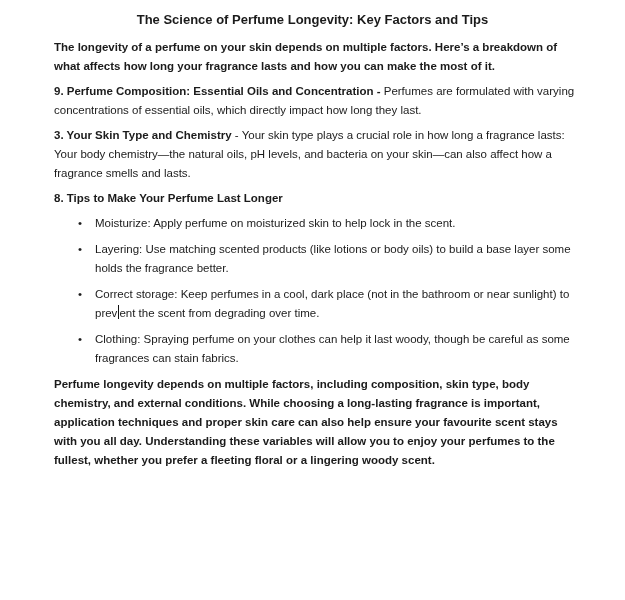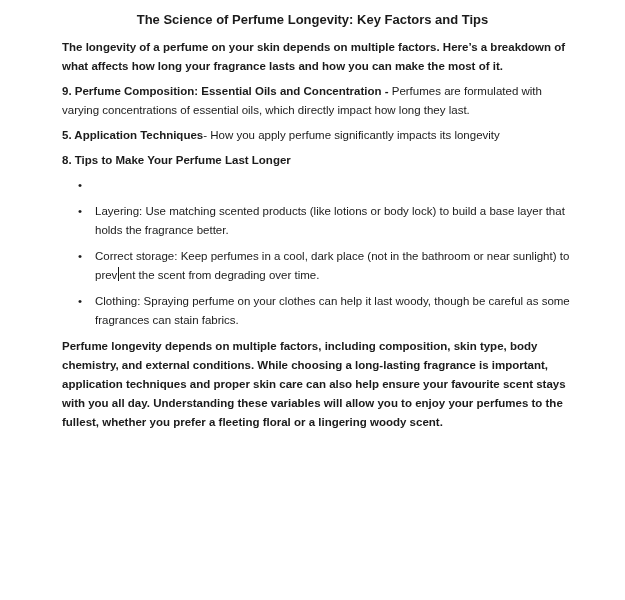--- a/index.html
+++ b/index.html
@@ -19,21 +19,21 @@
     line-height: 19px;
     overflow: hidden;
     cursor: text;
   }
   .title {
     margin: 0 0 9px 0;
     text-align: center;
     font-weight: 700;
     font-size: 13px;
   }
-  p { margin: 0 0 6px 12px; }
+  p { margin: 0 0 6px 4px; }
   p.bold { font-weight: 700; }
   .lead { font-weight: 700; }
   ul.tips {
     list-style: none;
     margin: 0 0 6px 0;
     padding: 0 0 0 28px;
   }
   ul.tips li {
     display: flex;
     margin: 0 0 7px 0;
@@ -57,34 +57,35 @@
 
 <div class="document">
 
   <p class="title">The Science of Perfume Longevity: Key Factors and Tips</p>
 
   <p class="bold">The longevity of a perfume on your skin depends on multiple factors. Here’s a breakdown of what affects how long your fragrance lasts and how you can make the most of it.</p>
 
   <p><span class="lead">9. Perfume Composition: Essential Oils and Concentration - </span><span>Perfumes are formulated with varying concentrations of essential oils, which directly impact how long they last.</span></p>
 
 
+  <p><span class="lead">3. Your Skin Type and Chemistry</span><span> - Your skin type plays a crucial role in how long a fragrance lasts: Your body chemistry—the natural oils, pH levels, and bacteria on your skin—can also affect how a fragrance smells and lasts.</span></p>
 
 
-  <p><span class="lead">5. Application Techniques</span><span>- How you apply perfume significantly impacts its longevity</span></p>
 
 
   <p class="bold">8. Tips to Make Your Perfume Last Longer</p>
 
   <ul class="tips">
     <li>
       <span class="marker">•</span>
+      <span>Moisturize: Apply perfume on moisturized skin to help lock in the scent.</span>
     </li>
     <li>
       <span class="marker">•</span>
-      <span>Layering: Use matching scented products (like lotions or body lock) to build a base layer that holds the fragrance better.</span>
+      <span>Layering: Use matching scented products (like lotions or body oils) to build a base layer some holds the fragrance better.</span>
     </li>
     <li>
       <span class="marker">•</span>
       <span><span>Correct storage: Keep perfumes in a cool, dark place (not in the bathroom or near sunlight) to prev</span><span class="caret"></span><span>ent the scent from degrading over time.</span></span>
     </li>
     <li>
       <span class="marker">•</span>
       <span>Clothing: Spraying perfume on your clothes can help it last woody, though be careful as some fragrances can stain fabrics.</span>
     </li>
   </ul>

